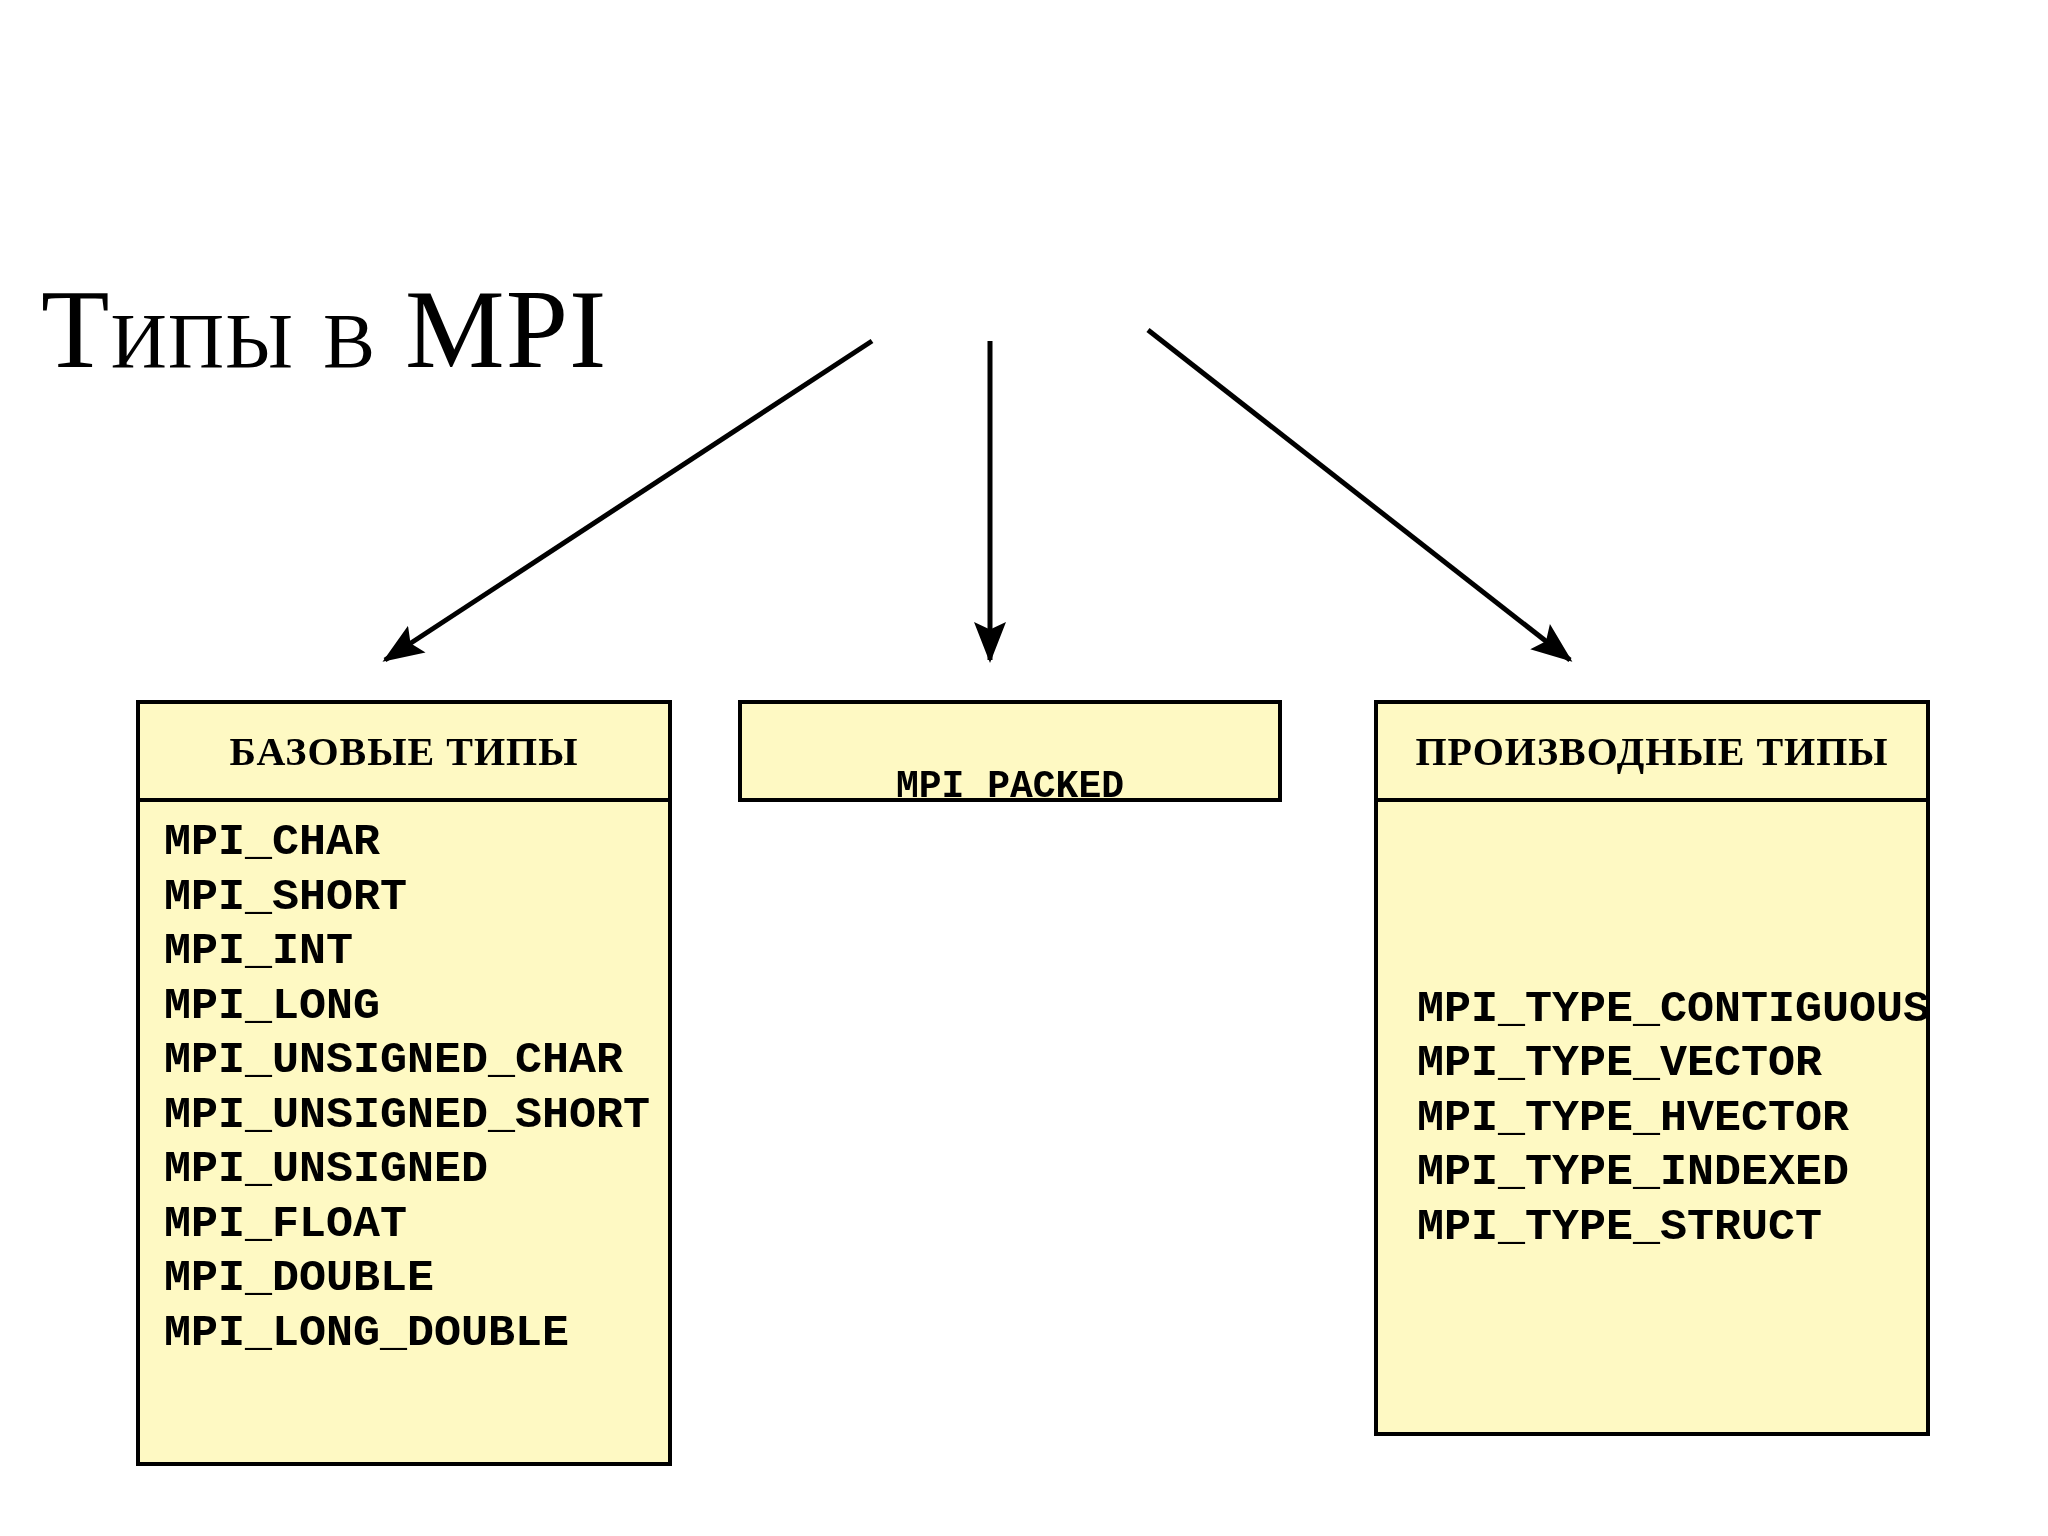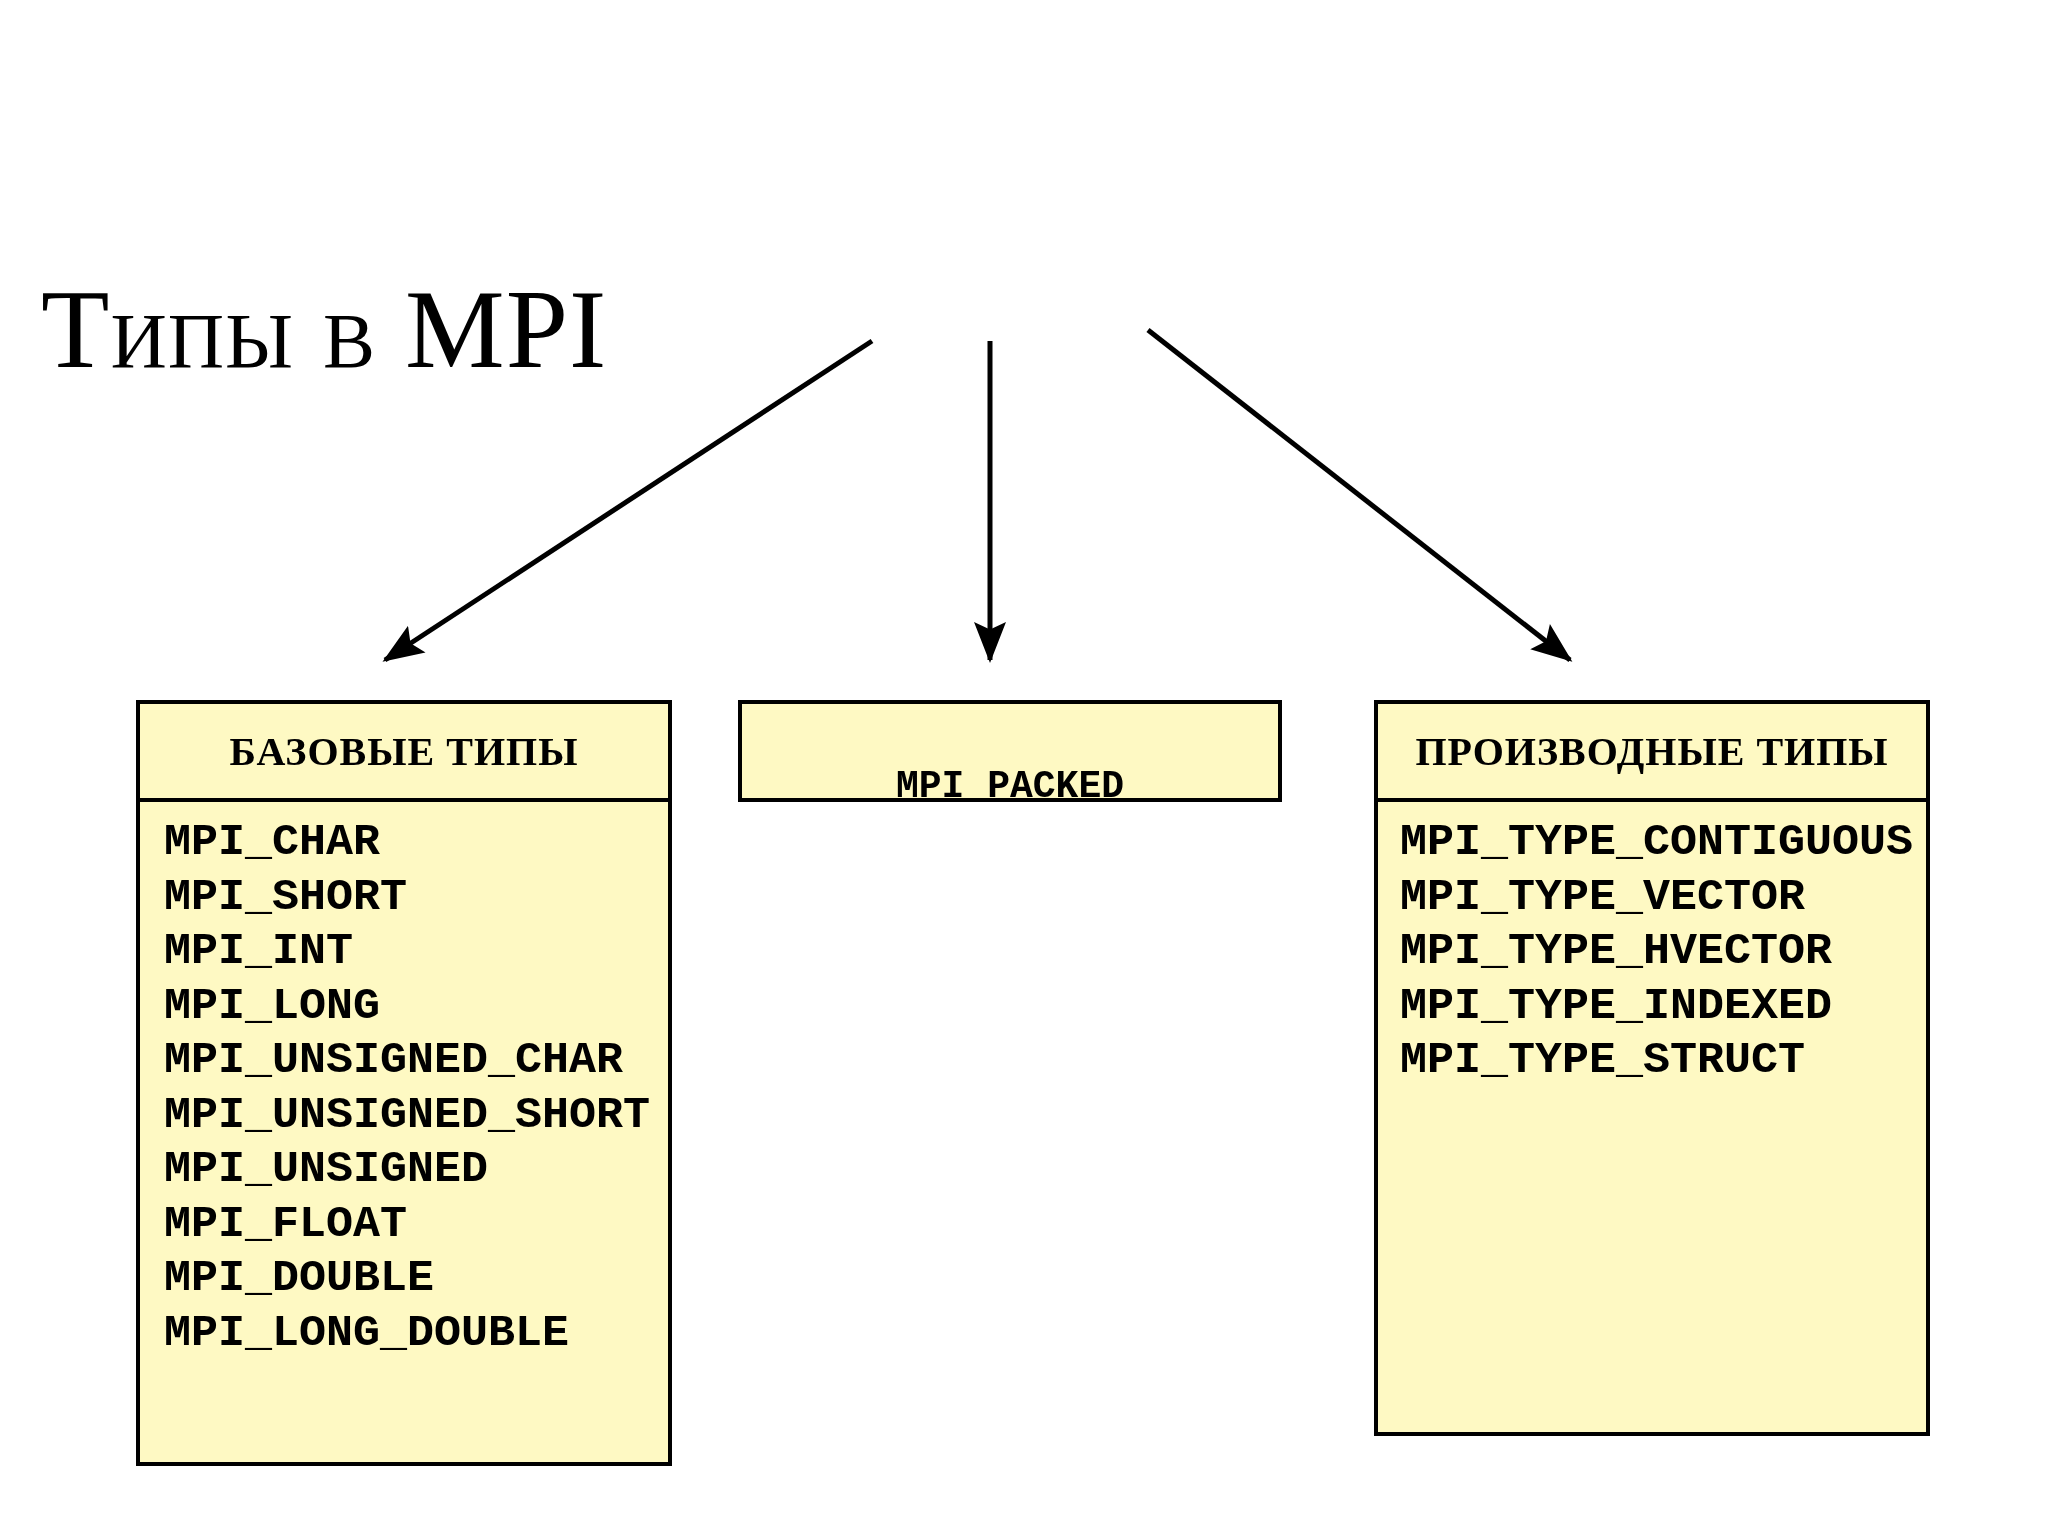--- a/index.html
+++ b/index.html
@@ -87,22 +87,23 @@
     font-size: 45px;
     line-height: 54.5px;
   }
   #box-basic .box-body {
     padding-left: 24px;
   }
   #box-derived .box-body {
     height: 634px;
     display: flex;
     flex-direction: column;
-    justify-content: flex-start;
+    justify-content: center;
     padding-left: 22px;
+    margin-left: 17px;
   }
   .type-item {
     white-space: pre;
   }
 </style>
 </head>
 <body>
 
 <div id="slide">
 

